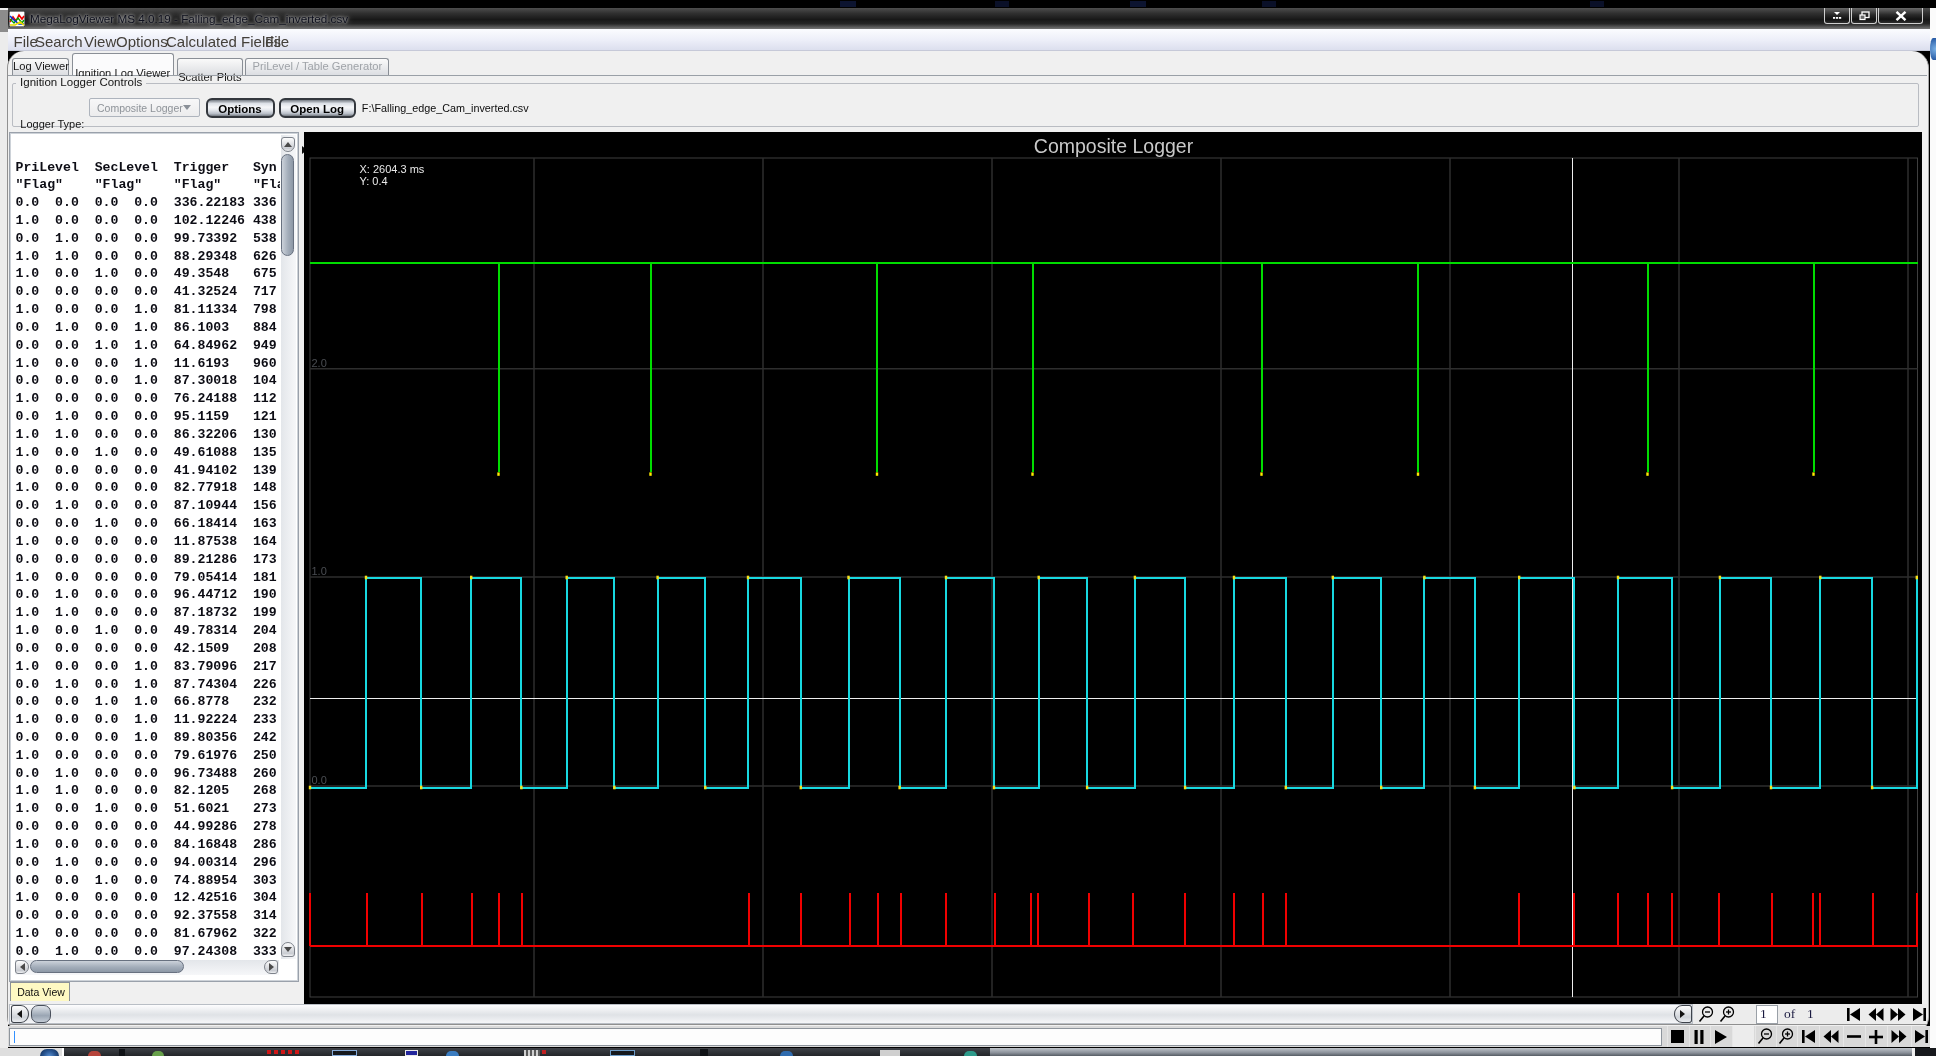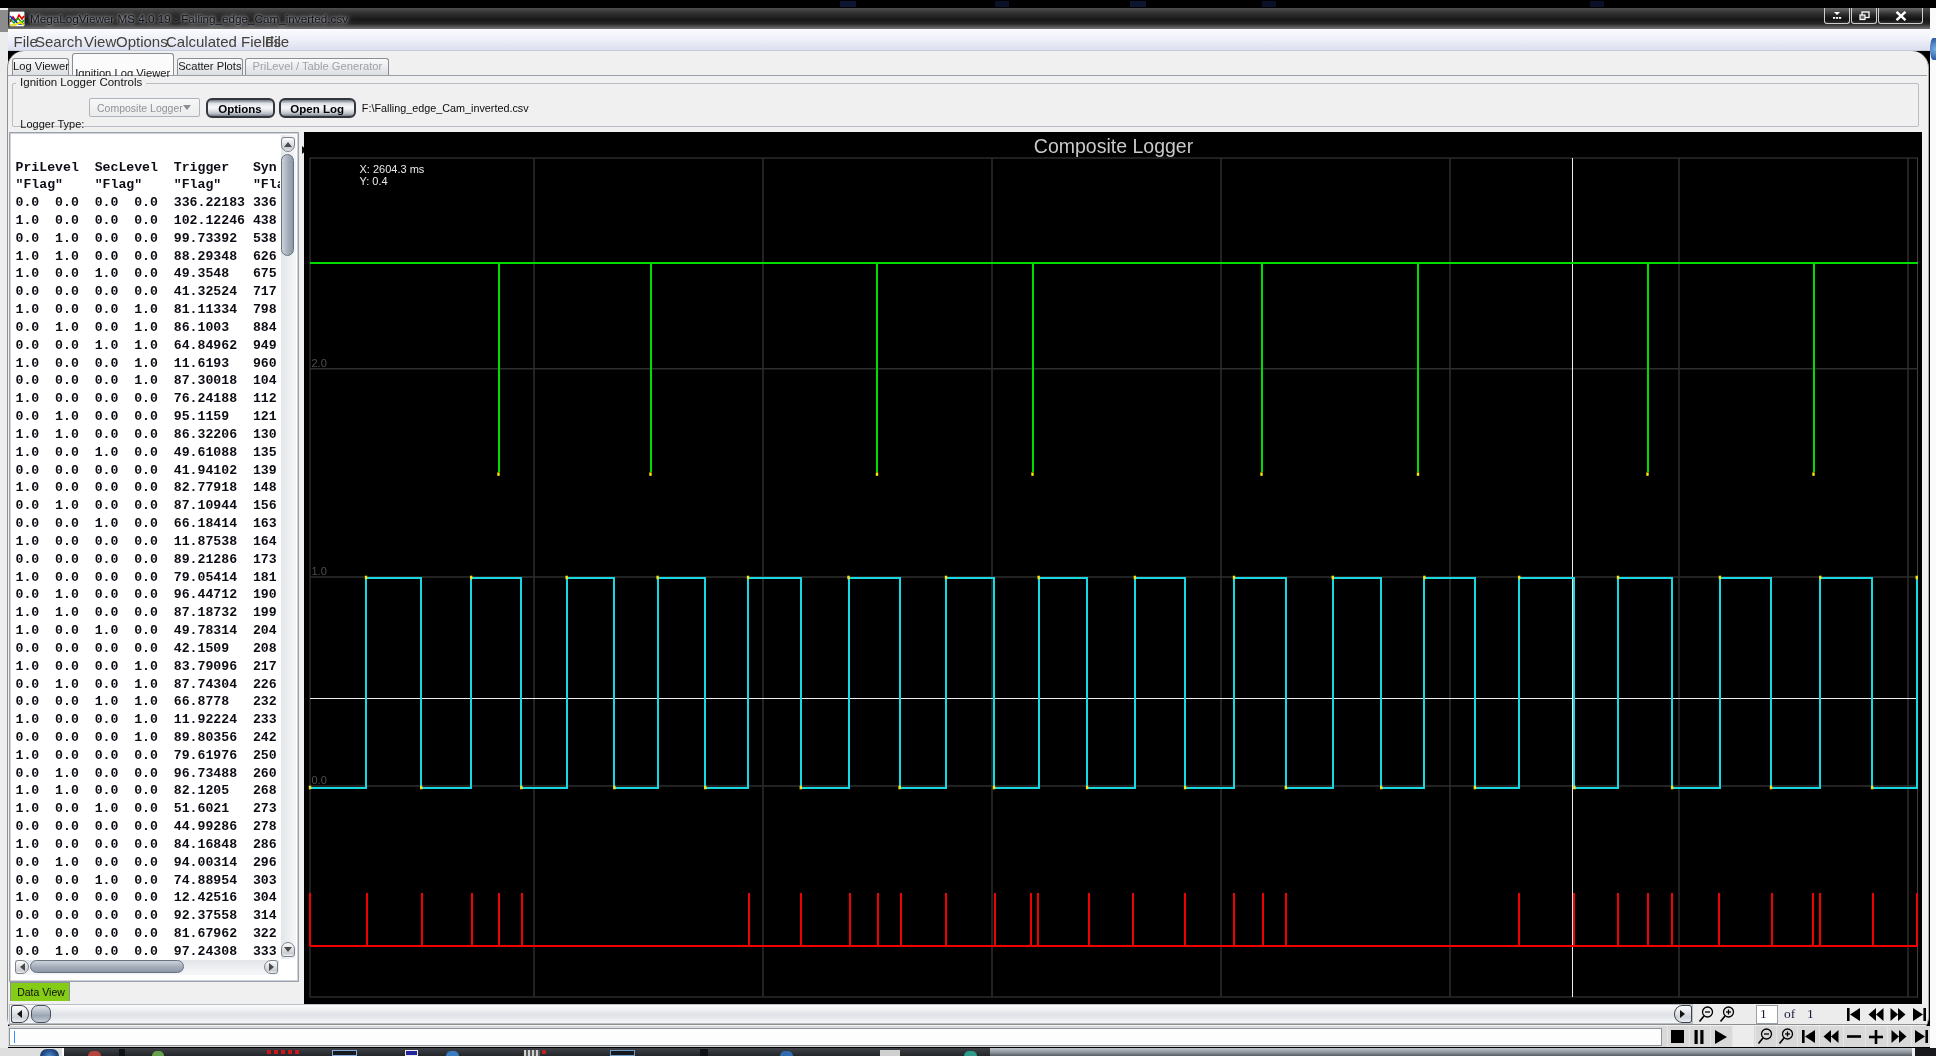--- a/index.html
+++ b/index.html
@@ -54,21 +54,21 @@
 .sb-thumb-v { position:absolute; left:0.5px; width:13px; border:1px solid #687180; border-radius:6.5px;
   background:linear-gradient(90deg,#ccd2da,#a3adba 55%,#8d98a6); }
 .sb-thumb-h { position:absolute; top:0.5px; height:13px; border:1px solid #687180; border-radius:6.5px;
   background:linear-gradient(180deg,#ccd2da,#a3adba 55%,#8d98a6); }
 .sb-btn { position:absolute; background:linear-gradient(180deg,#fdfdfd,#c9ccd2 80%,#f0f1f3); border:1px solid #7d828a;
   display:flex; align-items:center; justify-content:center; }
 .tri-up { width:0; height:0; border:4.5px solid transparent; border-bottom:5px solid #4a4a4a; margin-top:-4px; }
 .tri-dn { width:0; height:0; border:4.5px solid transparent; border-top:5px solid #4a4a4a; margin-bottom:-4px; }
 .tri-lf { width:0; height:0; border:4.5px solid transparent; border-right:5px solid #111; margin-left:-4px; }
 .tri-rt { width:0; height:0; border:4.5px solid transparent; border-left:5px solid #111; margin-right:-4px; }
-#dataviewtab { left:2.2px; top:931px; width:60px; height:18.5px; background:#84cc16; border:1px solid #8a9097;
+#dataviewtab { left:2.2px; top:931px; width:60px; height:18.5px; background:#fef9c3; border:1px solid #8a9097;
   border-bottom:none; font-size:10.5px; color:#0e0e0e; padding:3px 0 0 6px; white-space:nowrap; }
 
 .sparr { position:absolute; width:0; height:0; }
 
 #chart { position:absolute; left:296px; top:80.5px; }
 
 #row1 { left:0; top:952.5px; width:1919px; height:21.5px; background:#ececec; border-bottom:1px solid #8f8f8f; }
 #row1-trough { left:1px; top:0.5px; width:1684px; height:20px; background:linear-gradient(180deg,#fdfdfe,#dfe2e6 55%,#f5f6f8); border:1px solid #b9bec5; }
 #row1-lbtn { left:2.5px; top:1.5px; width:18px; height:18px; border-radius:3px 9px 9px 3px / 3px 10px 10px 3px;
   background:linear-gradient(180deg,#fefefe,#cfd3d9 70%,#eceef1); border:1.4px solid #3e434b;
@@ -142,21 +142,21 @@
   <span style="left:76px">View</span>
       <span style="left:108px">Options</span>
   <span style="left:158px">Calculated Fields</span>
       <span style="left:257px">File</span>
 </div>
 
 <div class="abs" id="content">
 
   <div class="tab" style="left:4.1px; top:6.9px; width:56.6px; height:16.7px; padding-top:1px;">Log Viewer</div>
   <div class="tab" id="tab2" style="left:63.7px; top:1.9px; width:102.1px; height:21.7px; padding-top:13px;">Ignition Log Viewer</div>
-  <div class="tab" style="left:169px; top:6.9px; width:65.7px; height:16.7px; padding-top:1px;">Scatter Plots</div>
+  <div class="tab" style="left:169px; top:6.9px; width:65.7px; height:16.7px; padding-top:12px;">Scatter Plots</div>
   <div class="tab" style="left:237.2px; top:6.9px; width:144.3px; height:16.7px; padding-top:1px; color:#9fa3a8;">PriLevel / Table Generator</div>
   <div class="abs" id="tabline"></div>
 
   <div class="abs" id="groupbox"></div>
   <div class="abs" id="grouplabel">Ignition Logger Controls</div>
   <div class="abs" id="loggertype">Logger Type:</div>
   <div class="abs" id="combo">Composite Logger<span class="arr"></span></div>
   <div class="nimbtn" style="left:197.5px; width:69px;">Options</div>
   <div class="nimbtn" style="left:270.7px; width:77px;">Open Log</div>
   <div class="abs" id="path">F:\Falling_edge_Cam_inverted.csv</div>

